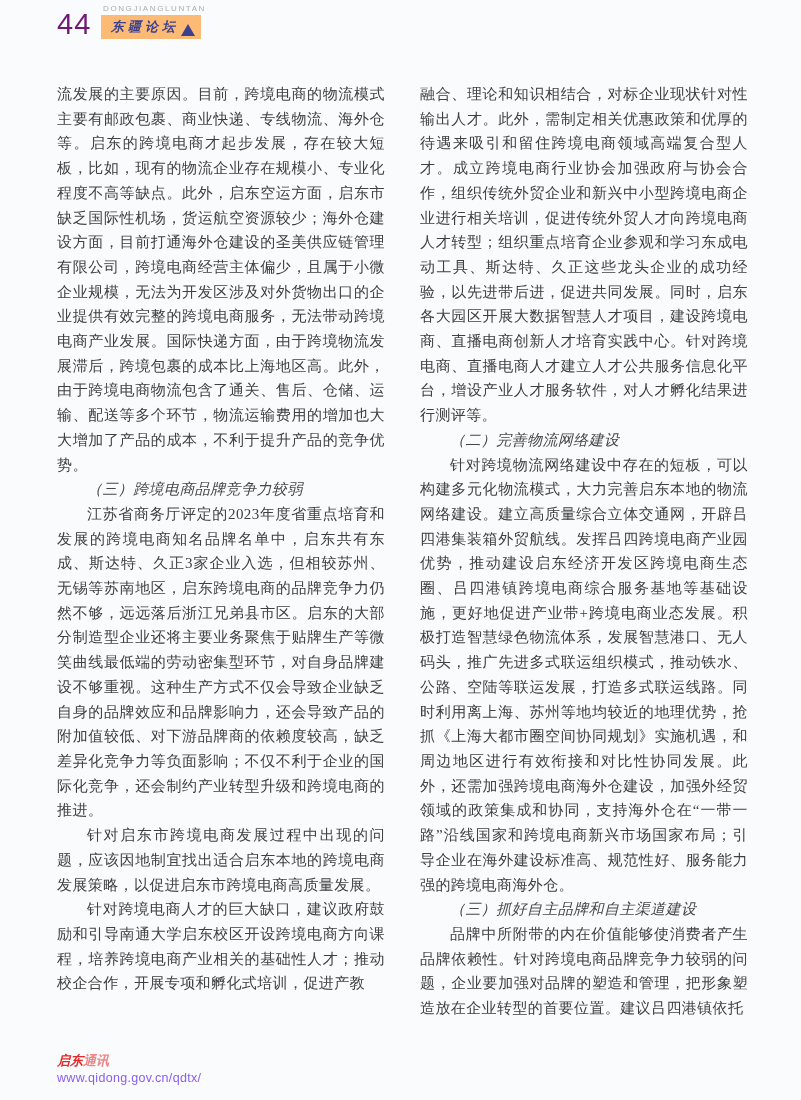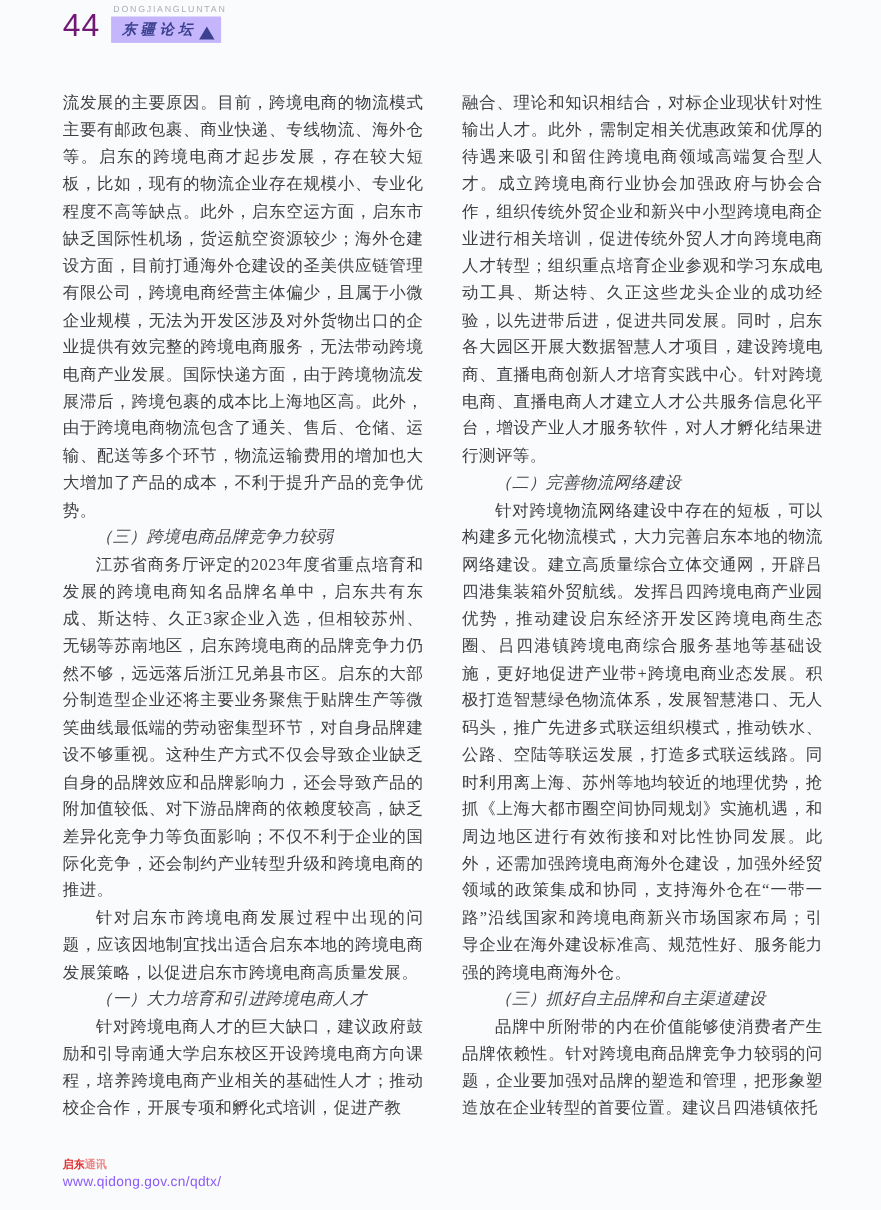--- a/index.html
+++ b/index.html
@@ -16,21 +16,21 @@
     font-family:"Liberation Sans", sans-serif;
     font-size:29px;color:#701a75;letter-spacing:1px;
   }
   .logo{position:absolute;left:101px;top:4px;}
   .logo-latin{
     font-family:"Liberation Sans", sans-serif;
     font-size:8px;letter-spacing:1.6px;color:#a9adb5;
     display:block;margin-left:2px;
   }
   .logo-box{
-    margin-top:2px;background:#c4b5fd;color:#3c418f;
+    margin-top:2px;background:#fdba74;color:#3c418f;
     display:inline-flex;align-items:center;
     padding:3px 6px 3px 10px;
     font-size:13px;font-style:italic;font-weight:bold;letter-spacing:4px;
   }
   .logo-tri{
     width:0;height:0;
     border-left:7px solid transparent;border-right:7px solid transparent;
     border-bottom:12px solid #3c418f;
     margin-left:2px;margin-top:6px;
   }
@@ -53,21 +53,21 @@
   }
   .h2{
     font-family:"Liberation Sans", sans-serif;
     font-weight:bold;font-size:16.5px;
     color:#333538;
     margin:23px 0 3px;text-indent:2em;
     letter-spacing:0.5px;
   }
   
   .footer{position:absolute;left:57px;top:1053px;line-height:1.3;}
-  .footer-brand{font-family:"Liberation Sans", sans-serif;font-size:10px;}
+  .footer-brand{font-family:"Liberation Sans", sans-serif;font-size:13px;font-style:italic;}
   .footer-brand .b1{color:#e12b2b;font-weight:bold;}
   .footer-brand .b2{color:#ef8585;font-weight:bold;}
   .footer-url{
     font-family:"Liberation Sans", sans-serif;
     font-size:12.5px;color:#8b5cf6;letter-spacing:0.3px;
   }
 </style>
 </head>
 <body>
 
@@ -78,21 +78,20 @@
     <span>东疆论坛</span>
     <span class="logo-tri"></span>
   </span>
 </div>
 
 <div class="col col-left">
   <p class="para cont">流发展的主要原因。目前，跨境电商的物流模式主要有邮政包裹、商业快递、专线物流、海外仓等。启东的跨境电商才起步发展，存在较大短板，比如，现有的物流企业存在规模小、专业化程度不高等缺点。此外，启东空运方面，启东市缺乏国际性机场，货运航空资源较少；海外仓建设方面，目前打通海外仓建设的圣美供应链管理有限公司，跨境电商经营主体偏少，且属于小微企业规模，无法为开发区涉及对外货物出口的企业提供有效完整的跨境电商服务，无法带动跨境电商产业发展。国际快递方面，由于跨境物流发展滞后，跨境包裹的成本比上海地区高。此外，由于跨境电商物流包含了通关、售后、仓储、运输、配送等多个环节，物流运输费用的增加也大大增加了产品的成本，不利于提升产品的竞争优势。</p>
   <p class="subhead">（三）跨境电商品牌竞争力较弱</p>
   <p class="para">江苏省商务厅评定的2023年度省重点培育和发展的跨境电商知名品牌名单中，启东共有东成、斯达特、久正3家企业入选，但相较苏州、无锡等苏南地区，启东跨境电商的品牌竞争力仍然不够，远远落后浙江兄弟县市区。启东的大部分制造型企业还将主要业务聚焦于贴牌生产等微笑曲线最低端的劳动密集型环节，对自身品牌建设不够重视。这种生产方式不仅会导致企业缺乏自身的品牌效应和品牌影响力，还会导致产品的附加值较低、对下游品牌商的依赖度较高，缺乏差异化竞争力等负面影响；不仅不利于企业的国际化竞争，还会制约产业转型升级和跨境电商的推进。</p>
   <p class="para">针对启东市跨境电商发展过程中出现的问题，应该因地制宜找出适合启东本地的跨境电商发展策略，以促进启东市跨境电商高质量发展。</p>
-  <p class="subhead">（一）大力培育和引进跨境电商人才</p>
   <p class="para">针对跨境电商人才的巨大缺口，建议政府鼓励和引导南通大学启东校区开设跨境电商方向课程，培养跨境电商产业相关的基础性人才；推动校企合作，开展专项和孵化式培训，促进产教</p>
 </div>
 
 <div class="col col-right">
   <p class="para cont">融合、理论和知识相结合，对标企业现状针对性输出人才。此外，需制定相关优惠政策和优厚的待遇来吸引和留住跨境电商领域高端复合型人才。成立跨境电商行业协会加强政府与协会合作，组织传统外贸企业和新兴中小型跨境电商企业进行相关培训，促进传统外贸人才向跨境电商人才转型；组织重点培育企业参观和学习东成电动工具、斯达特、久正这些龙头企业的成功经验，以先进带后进，促进共同发展。同时，启东各大园区开展大数据智慧人才项目，建设跨境电商、直播电商创新人才培育实践中心。针对跨境电商、直播电商人才建立人才公共服务信息化平台，增设产业人才服务软件，对人才孵化结果进行测评等。</p>
   <p class="subhead">（二）完善物流网络建设</p>
   <p class="para">针对跨境物流网络建设中存在的短板，可以构建多元化物流模式，大力完善启东本地的物流网络建设。建立高质量综合立体交通网，开辟吕四港集装箱外贸航线。发挥吕四跨境电商产业园优势，推动建设启东经济开发区跨境电商生态圈、吕四港镇跨境电商综合服务基地等基础设施，更好地促进产业带+跨境电商业态发展。积极打造智慧绿色物流体系，发展智慧港口、无人码头，推广先进多式联运组织模式，推动铁水、公路、空陆等联运发展，打造多式联运线路。同时利用离上海、苏州等地均较近的地理优势，抢抓《上海大都市圈空间协同规划》实施机遇，和周边地区进行有效衔接和对比性协同发展。此外，还需加强跨境电商海外仓建设，加强外经贸领域的政策集成和协同，支持海外仓在“一带一路”沿线国家和跨境电商新兴市场国家布局；引导企业在海外建设标准高、规范性好、服务能力强的跨境电商海外仓。</p>
   <p class="subhead">（三）抓好自主品牌和自主渠道建设</p>
   <p class="para">品牌中所附带的内在价值能够使消费者产生品牌依赖性。针对跨境电商品牌竞争力较弱的问题，企业要加强对品牌的塑造和管理，把形象塑造放在企业转型的首要位置。建议吕四港镇依托</p>
 </div>

